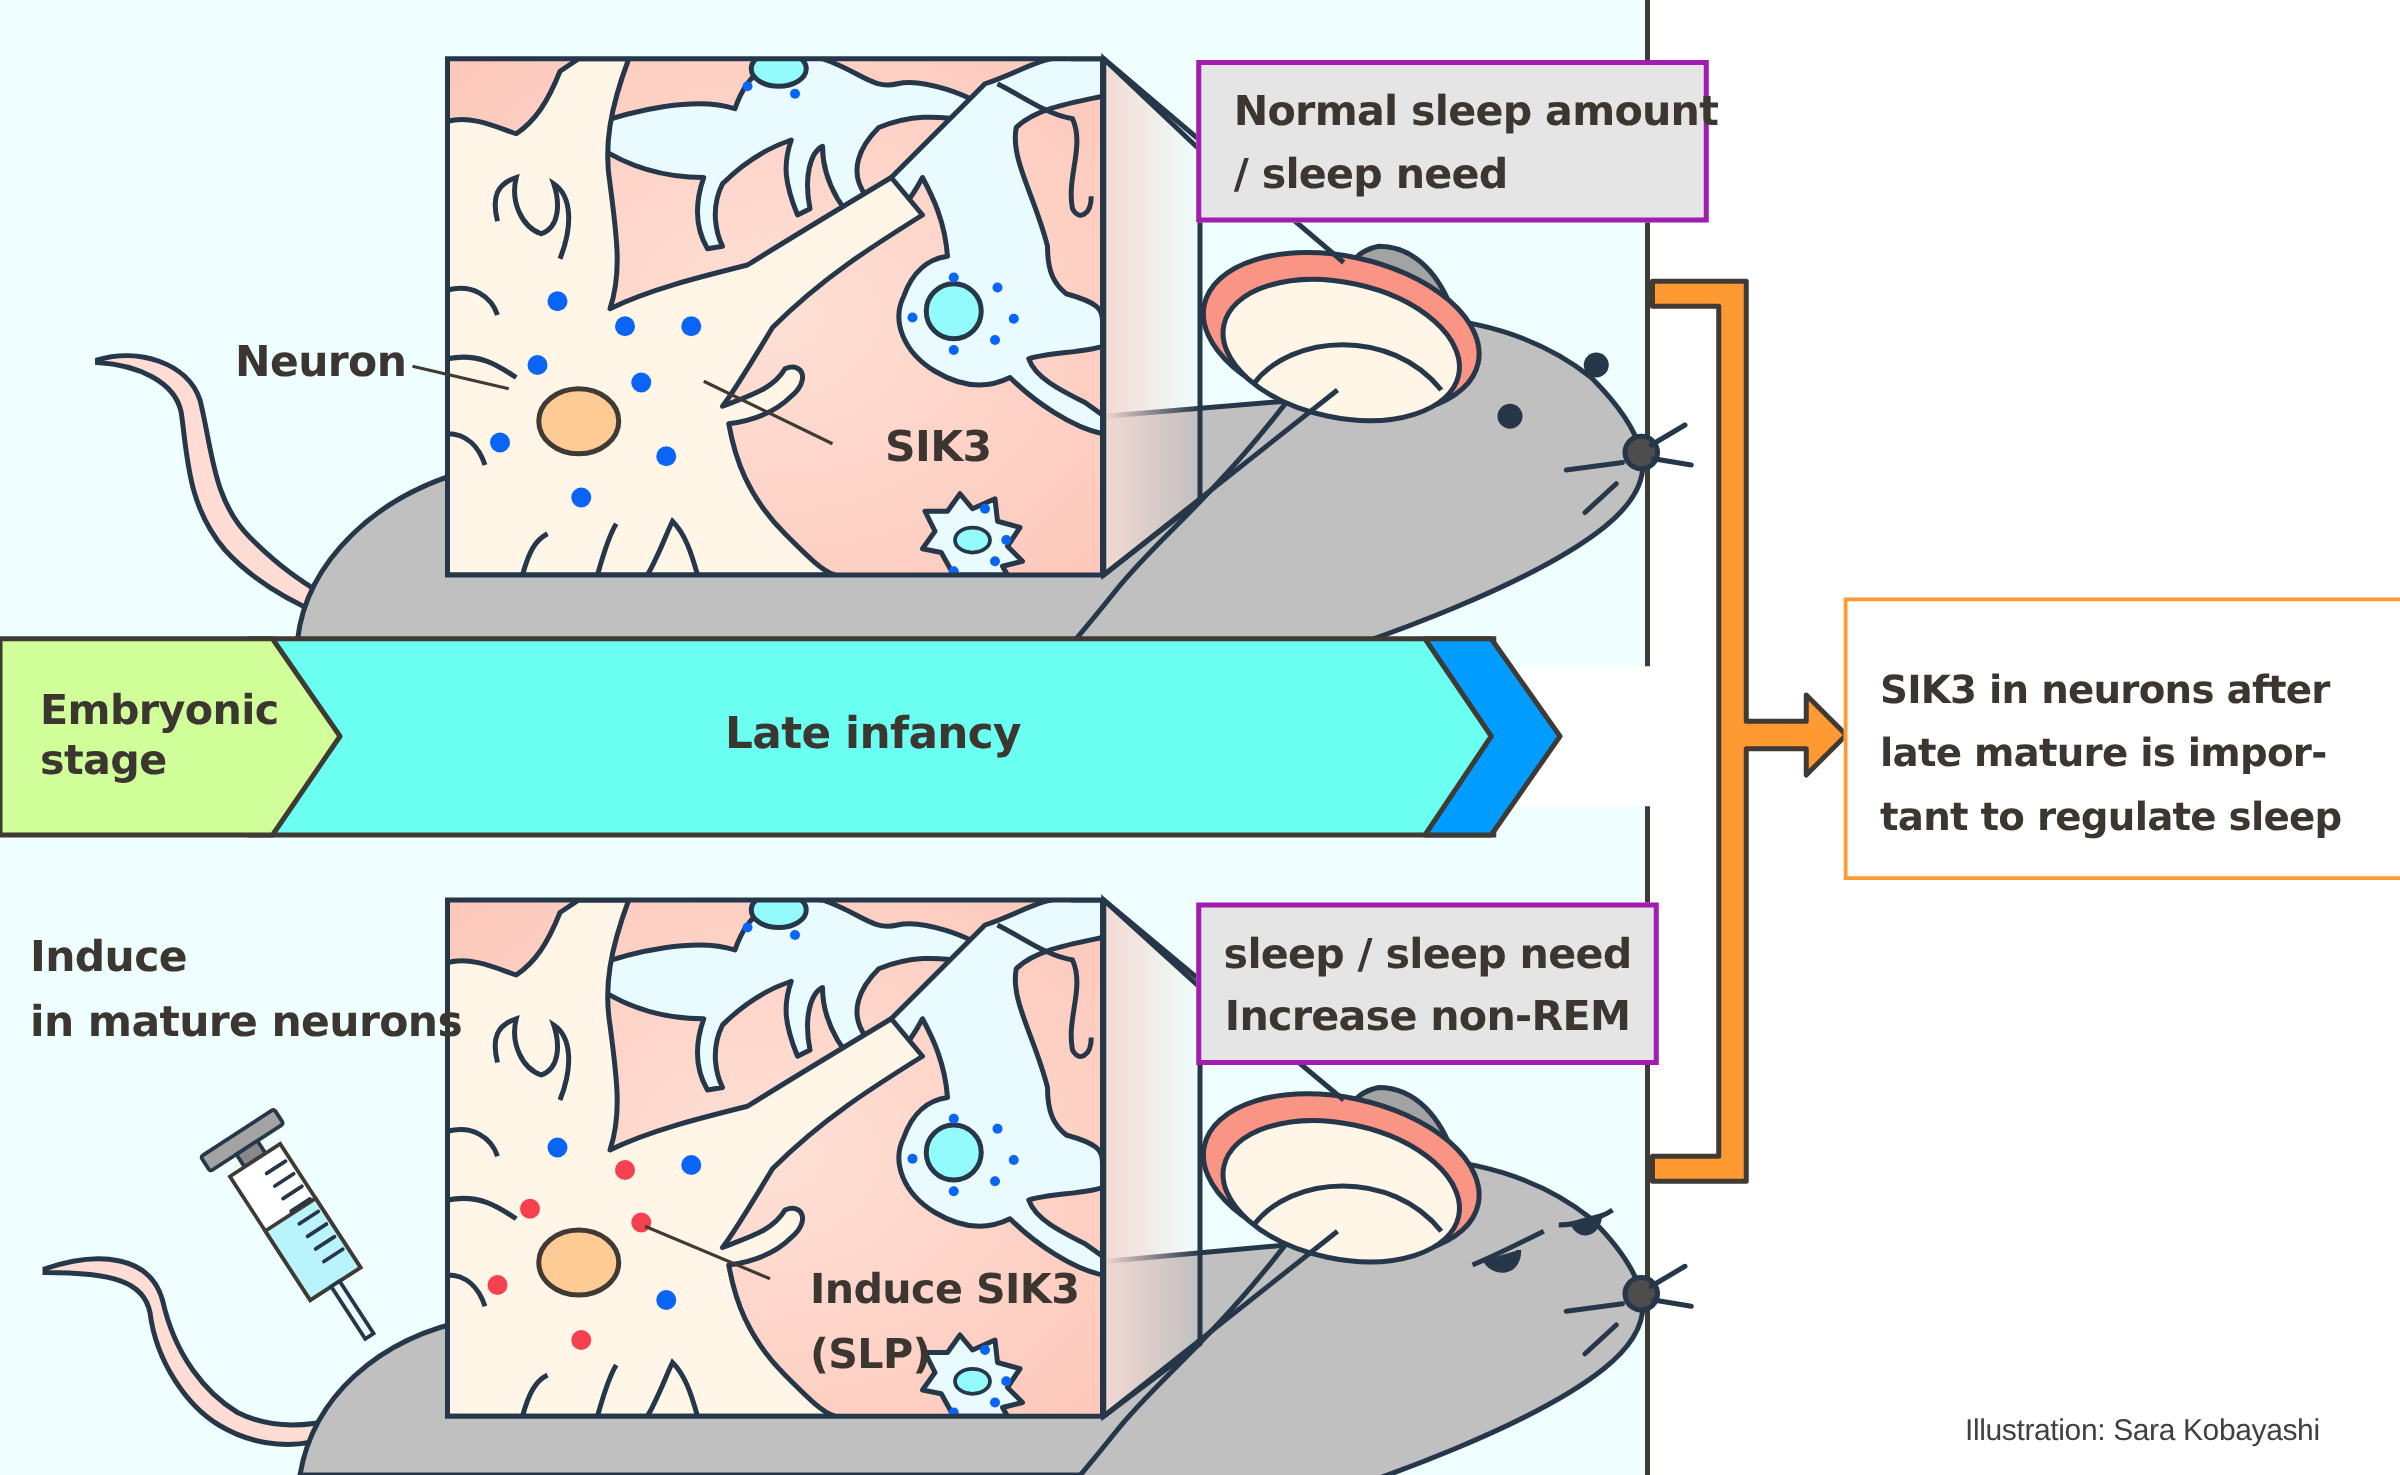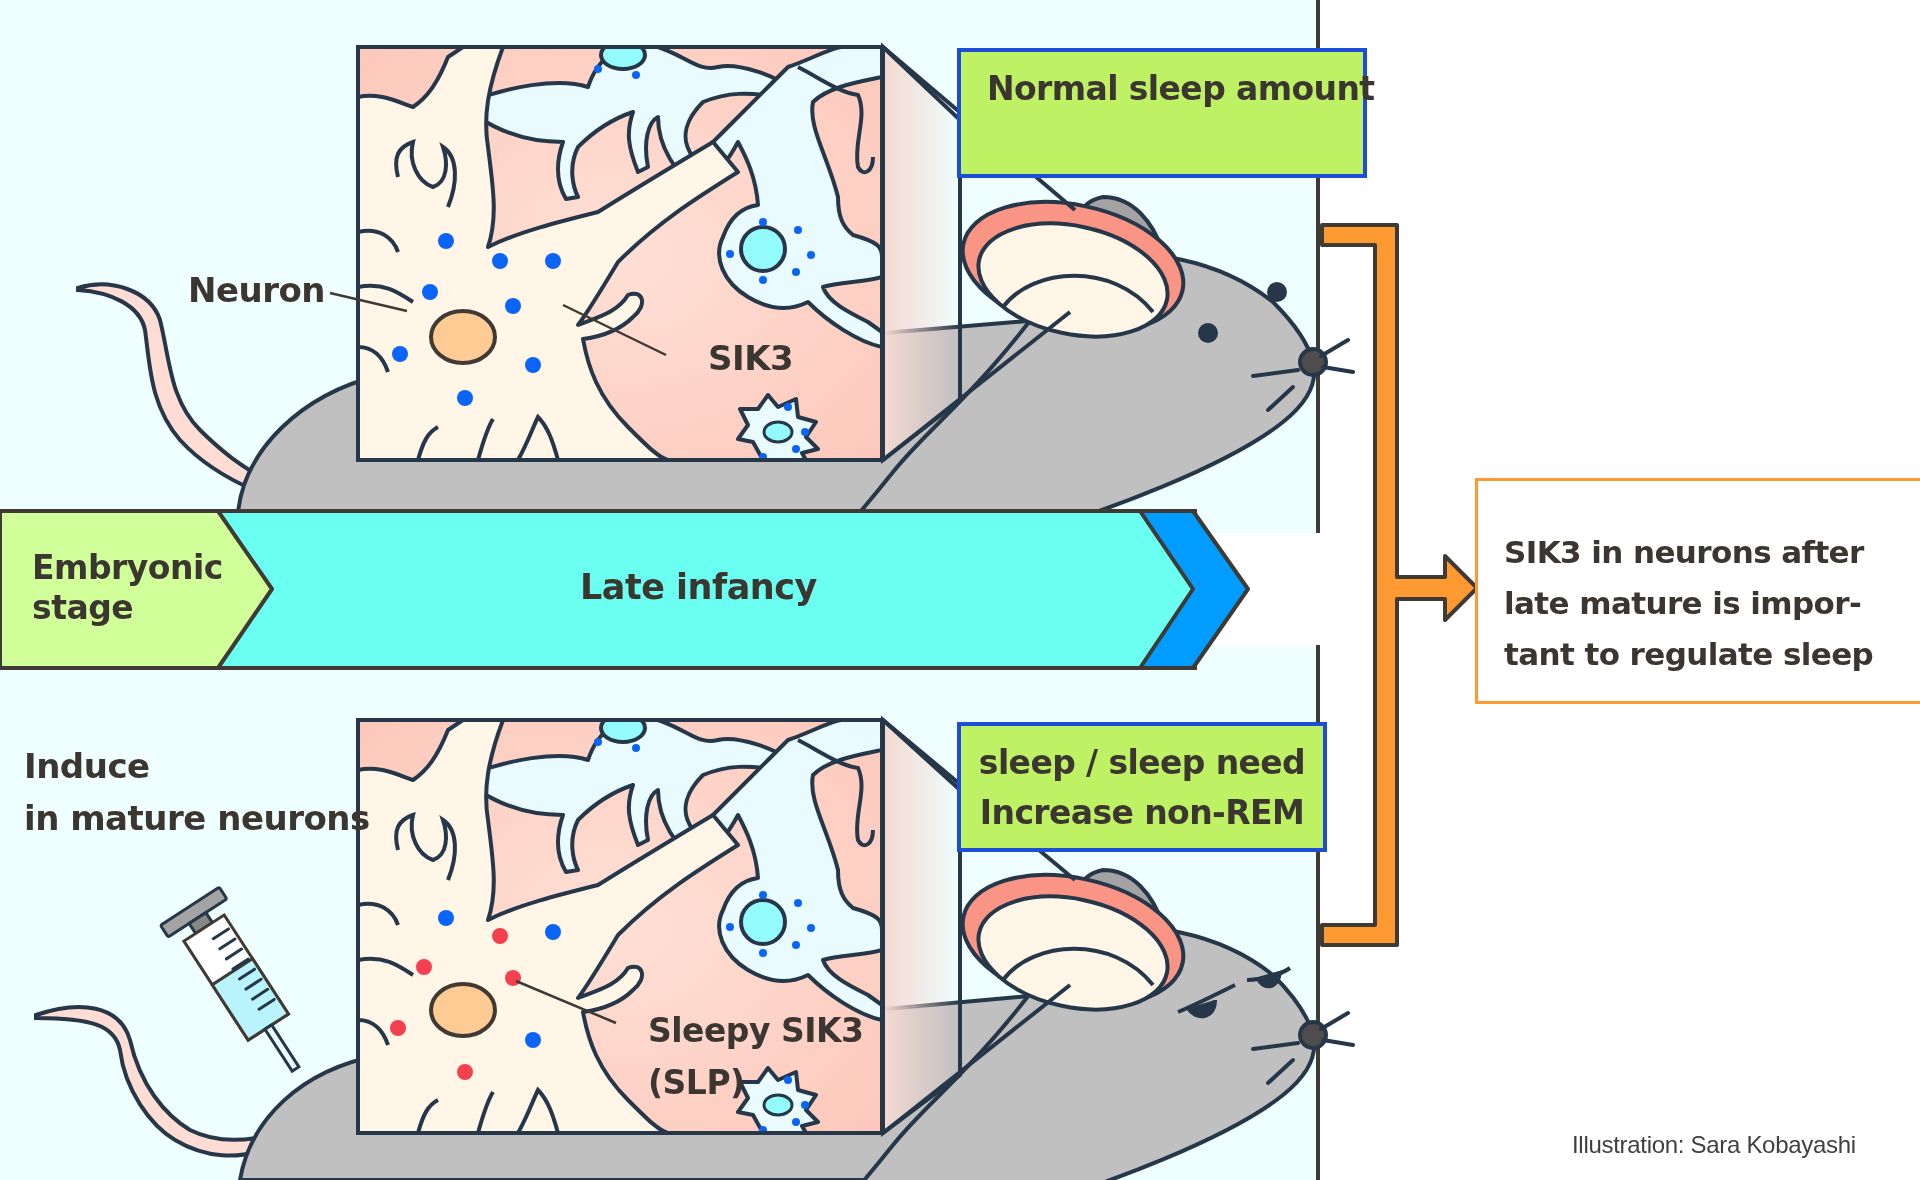--- a/index.html
+++ b/index.html
@@ -1,21 +1,21 @@
 <!DOCTYPE html>
 <html><head>
 <meta charset="utf-8">
 <style>
   html, body { margin: 0; padding: 0; background: #ffffff; }
   body { width: 1920px; height: 1180px; position: relative; overflow: hidden;
          font-family: "DejaVu Sans", sans-serif; color: #3c3631; }
   #stage { position: absolute; left: 0; top: 0; width: 1920px; height: 1180px; }
   .lbl { position: absolute; font-family: "DejaVu Sans", sans-serif; font-weight: bold;
          color: #3c3631; white-space: nowrap; letter-spacing: -0.5px; }
-  .ybox { position: absolute; background: #bef264; border: 4px solid #1d4ed8;
+  .ybox { position: absolute; background: #e5e5e5; border: 4px solid #a21caf;
           box-sizing: border-box; }
   .ybox .t { position: absolute; left: 26px; top: 12px; font-size: 33px; line-height: 50px;
              font-weight: bold; color: #3c3631; letter-spacing: -0.6px; white-space: nowrap; }
   .ybox.center .t { left: 0; right: 0; text-align: center; }
   .conclusion { position: absolute; left: 1475px; top: 478px; width: 472px; height: 226px;
                 border: 3px solid #ff9a33; box-sizing: border-box; background: #fff; }
   .conclusion .t { position: absolute; left: 26px; top: 46px; font-size: 31px; line-height: 51px;
                    font-weight: bold; color: #3c3631; letter-spacing: -0.6px; white-space: nowrap; }
   .credit { position: absolute; left: 1572px; top: 1131px; font-size: 24px; color: #404040;
             font-family: "Liberation Sans", sans-serif; letter-spacing: -0.3px; }
@@ -181,37 +181,38 @@
   <div>stage</div>
 </div>
 <div class="lbl" style="left:580px; top:567px; font-size:35px;">Late infancy</div>
 
 <div class="lbl" style="left:188px; top:270px; font-size:34px;">Neuron</div>
 <div class="lbl" style="left:708px; top:338px; font-size:34px;">SIK3</div>
 
 <div class="ybox" style="left:957px; top:48px; width:410px; height:130px;">
   <div class="t">
     <div>Normal sleep amount</div>
+    <div>/ sleep need</div>
   </div>
 </div>
 
 <div class="ybox center" style="left:957px; top:722px; width:370px; height:130px;">
   <div class="t">
     <div>sleep / sleep need</div>
     <div>Increase non-REM</div>
   </div>
 </div>
 
 <div class="lbl" style="left:24px; top:740px; font-size:34px; line-height:52px;">
   <div>Induce</div>
   <div>in mature neurons</div>
 </div>
 
 <div class="lbl" style="left:648px; top:1005px; font-size:33px; line-height:52px;">
-  <div>Sleepy SIK3</div>
+  <div>Induce SIK3</div>
   <div>(SLP)</div>
 </div>
 
 <div class="conclusion">
   <div class="t">
     <div>SIK3 in neurons after</div>
     <div>late mature is impor-</div>
     <div>tant to regulate sleep</div>
   </div>
 </div>

